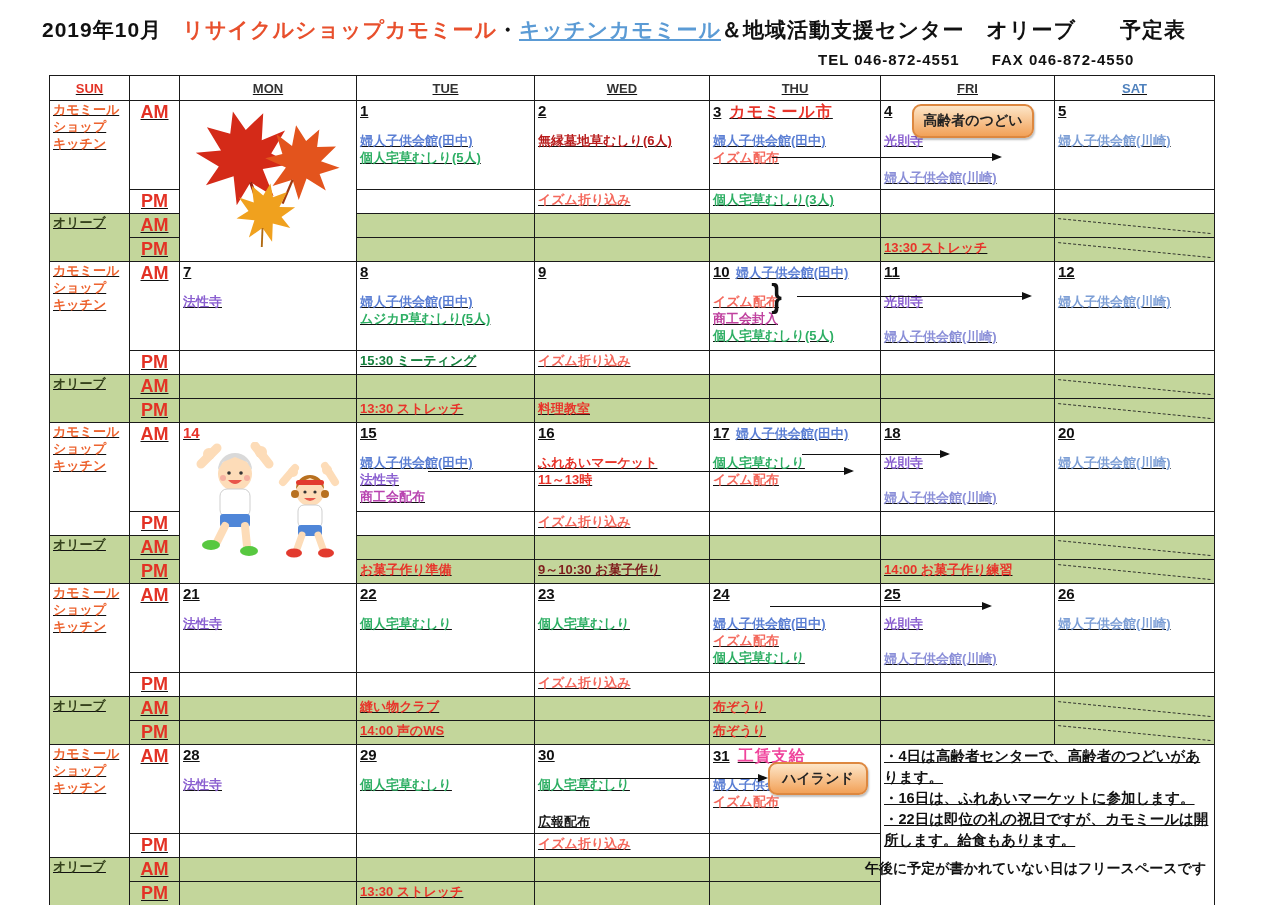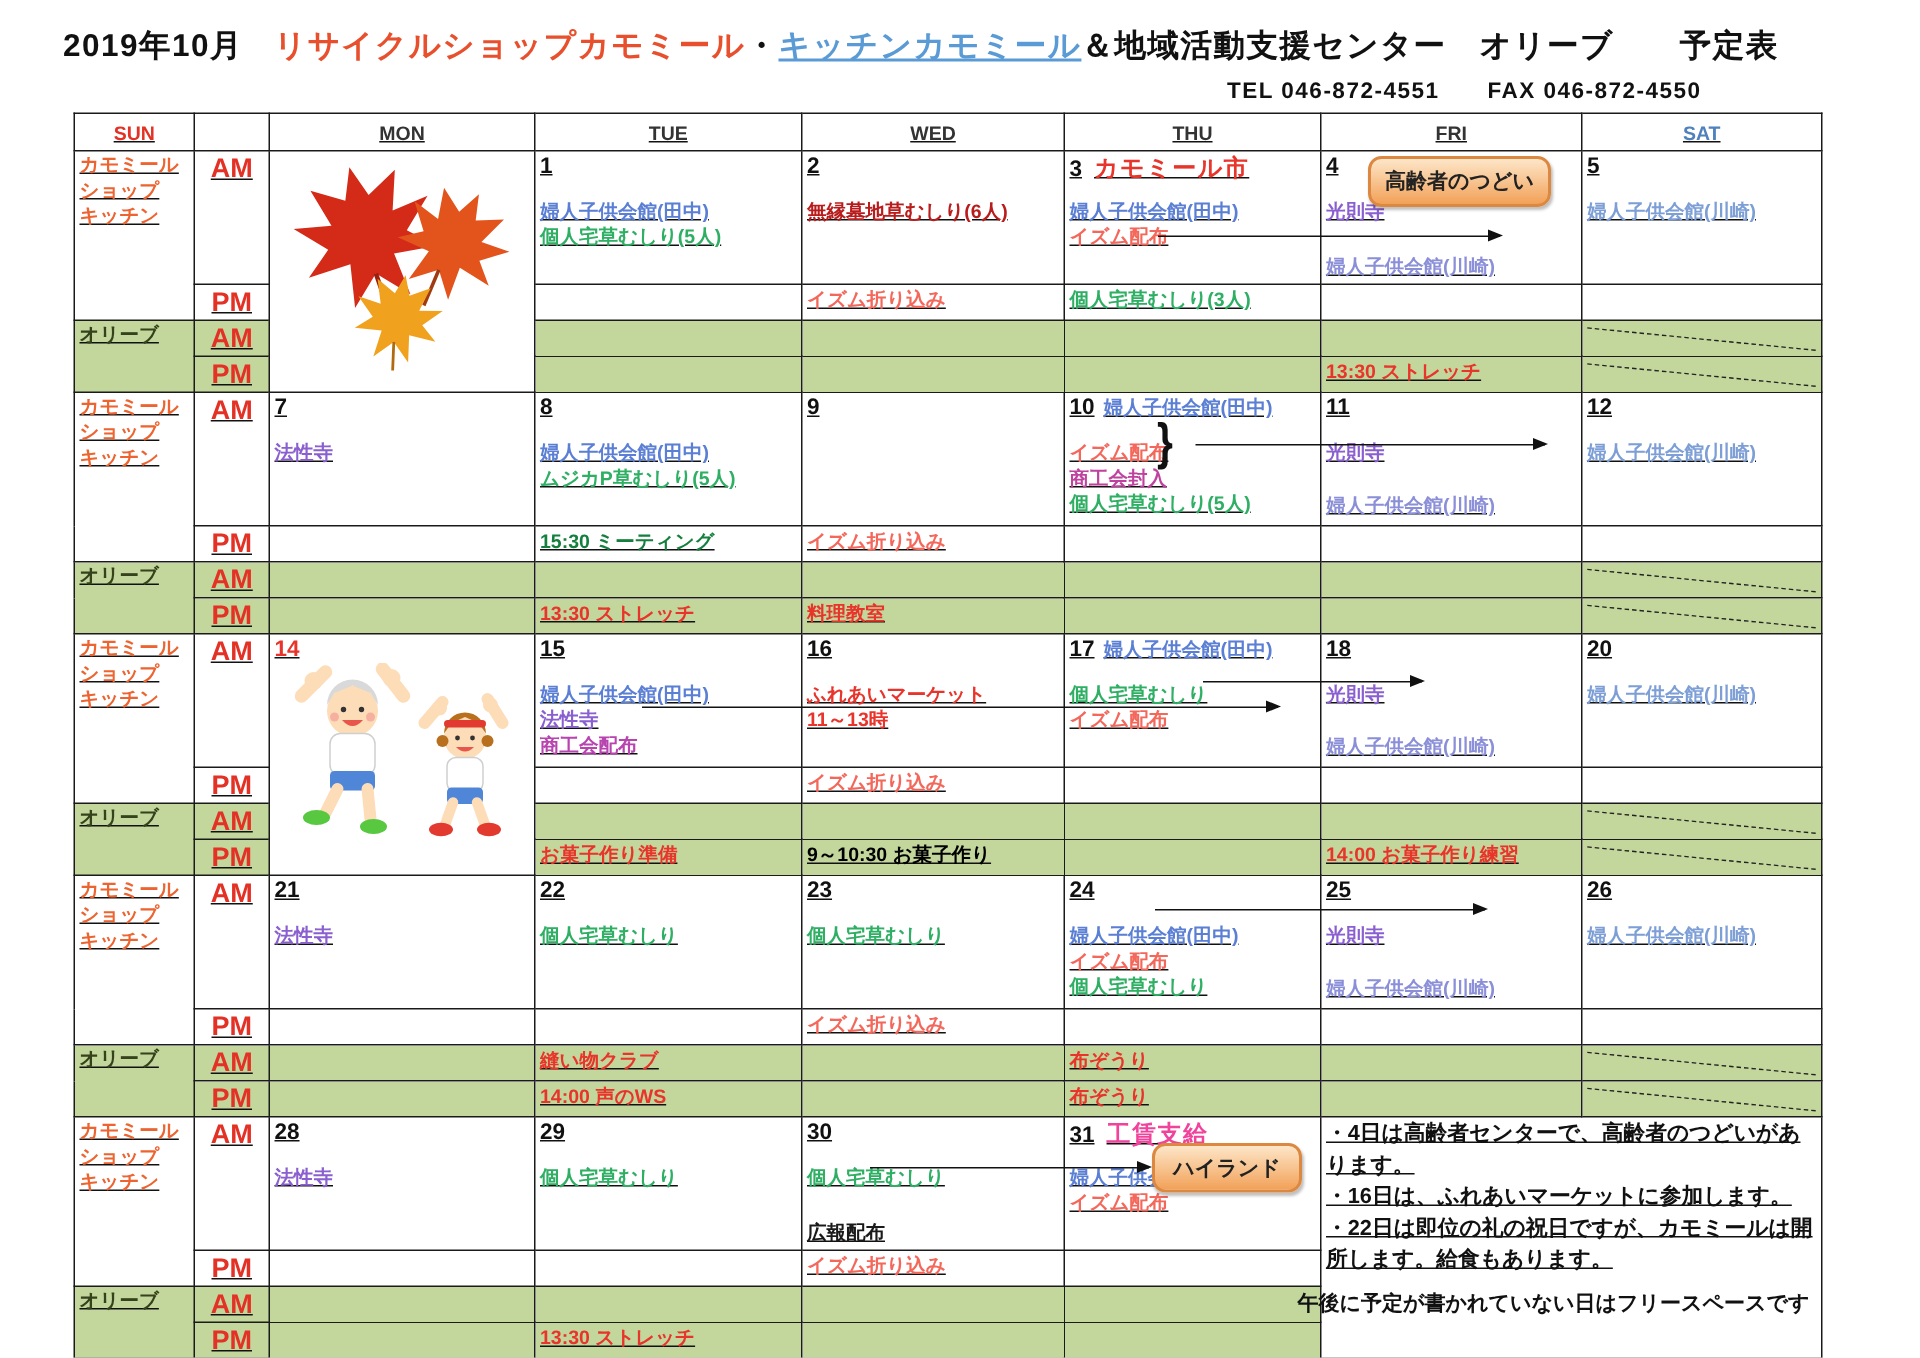--- a/index.html
+++ b/index.html
@@ -386,21 +386,21 @@
 </tr>
 <tr class="r-opm">
   <td class="ampm ol">PM</td>
   <td class="olivecell">
           <div class="evs tight">
             <div class="ev" style="color: rgb(232, 52, 42);">お菓子作り準備</div>
           </div>
         </td>
   <td class="olivecell">
           <div class="evs tight">
-            <div class="ev" style="color: #000000;">9～10:30  お菓子作り</div>
+            <div class="ev" style="color: #7f1d1d;">9～10:30  お菓子作り</div>
           </div>
         </td>
   <td class="olivecell"></td>
   <td class="olivecell">
           <div class="evs tight">
             <div class="ev" style="color: rgb(232, 52, 42);">14:00  お菓子作り練習</div>
           </div>
         </td>
   <td class="olivecell">
           <svg class="diag" preserveAspectRatio="none" viewBox="0 0 100 20">

